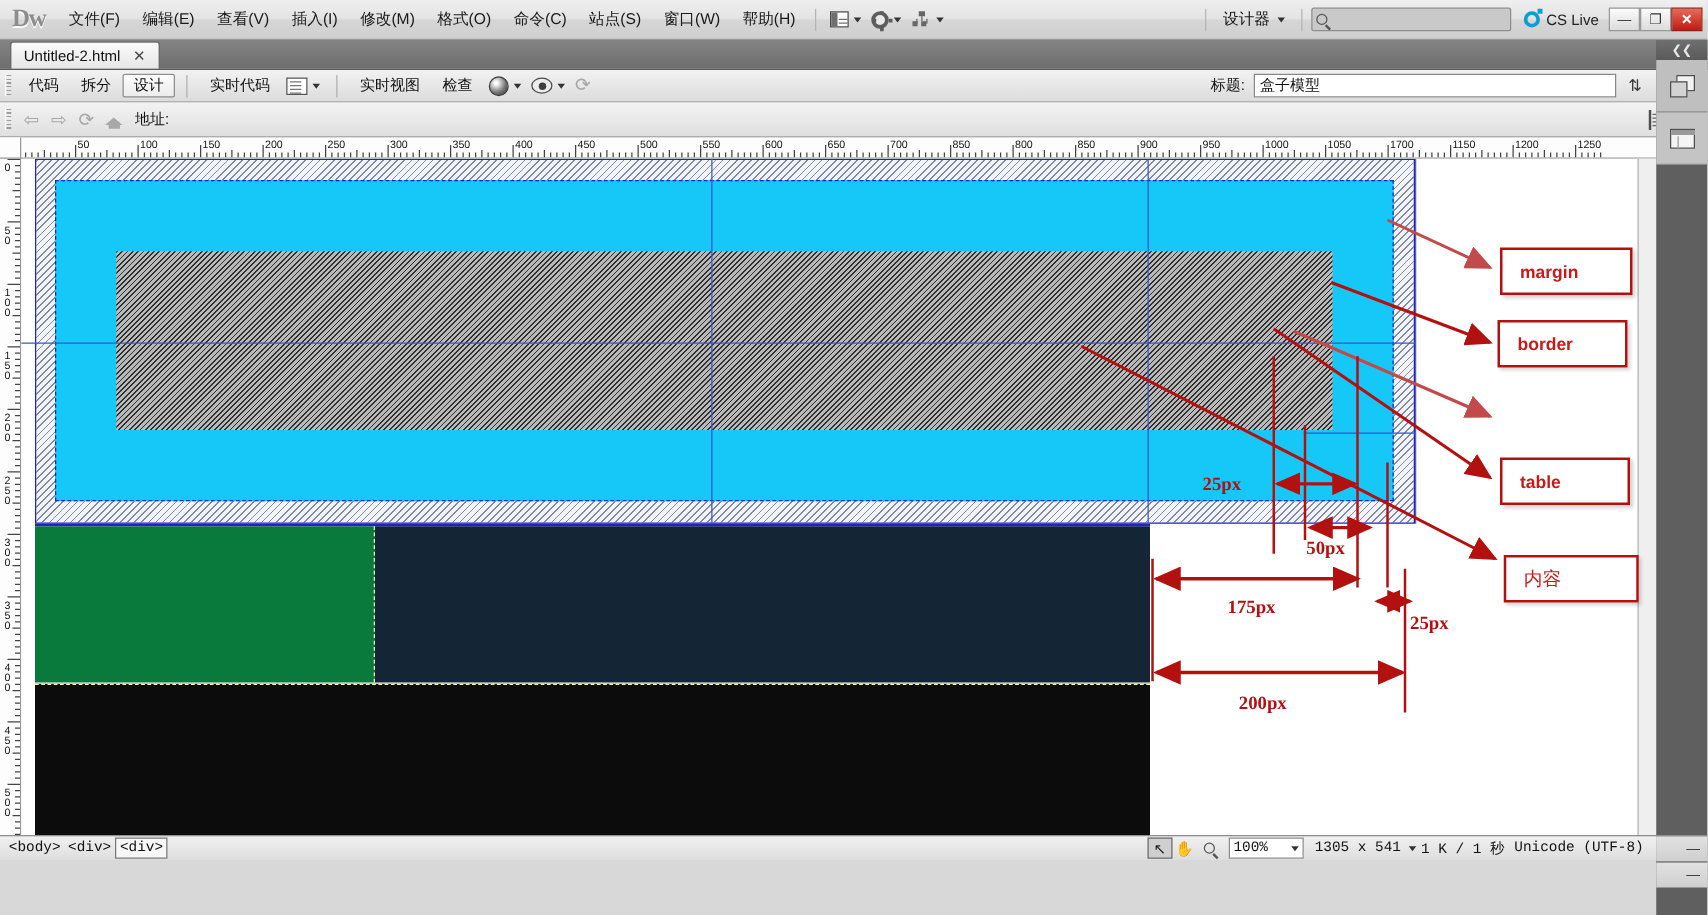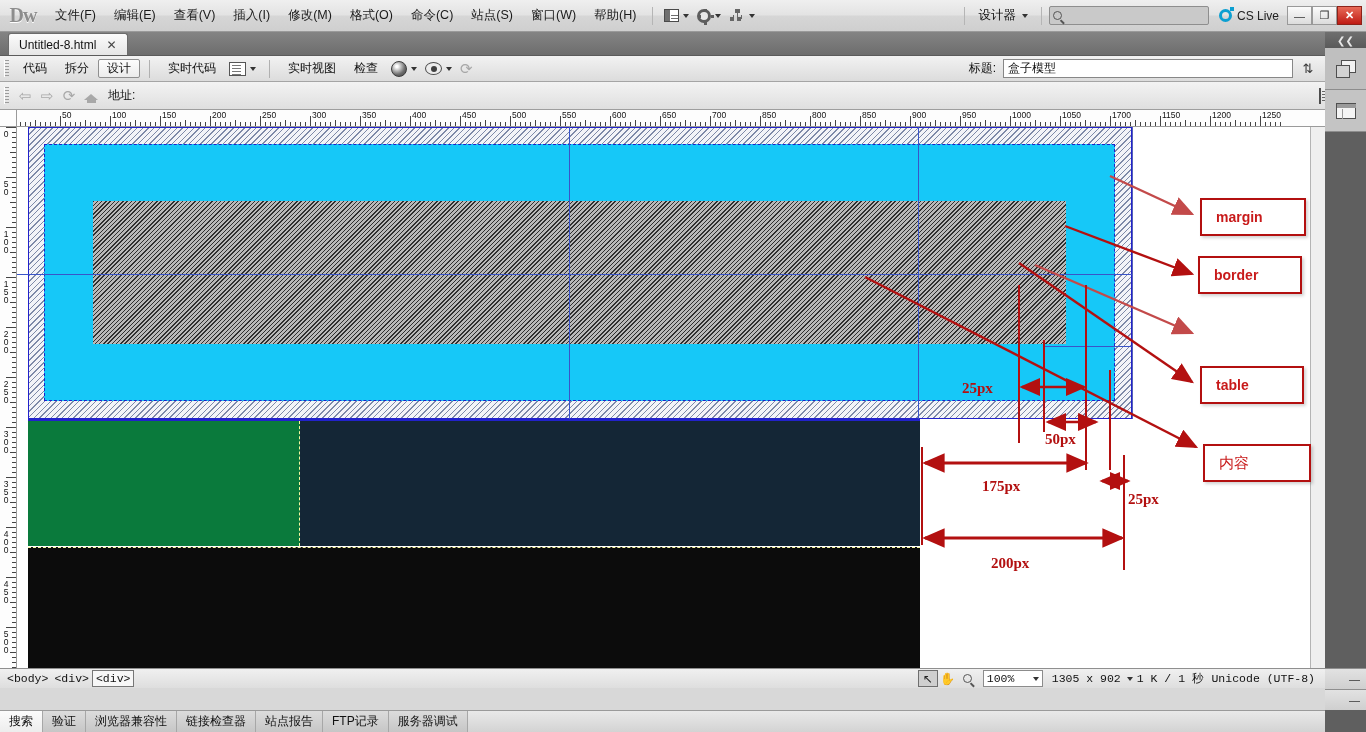--- a/index.html
+++ b/index.html
@@ -345,21 +345,21 @@
       <div class="winbtns">
         <div class="winbtn">—</div>
         <div class="winbtn">❐</div>
         <div class="winbtn close">✕</div>
       </div>
     </div>
   </div>
 
   <div class="tabrow">
     <div class="doctab">
-      <span>Untitled-8.html</span>
+      <span>Untitled-2.html</span>
       <span class="tab-close">✕</span>
     </div>
   </div>
 
   <div class="viewbar">
     <div class="grip"></div>
     <div class="vgroup">
       <div class="vbtn">代码</div>
       <div class="vbtn">拆分</div>
       <div class="vbtn on">设计</div>
@@ -937,31 +937,22 @@
     <div class="statusright">
       <div class="st-ico sel">↖</div>
       <div class="st-ico">✋</div>
       <div class="st-ico">
         <span class="search-glyph"></span>
       </div>
       <div class="zoomsel">
         <span>100%</span>
         <span class="ar caret"></span>
       </div>
-      <div class="st-text">1305 x 902</div>
+      <div class="st-text">1305 x 541</div>
       <span class="caret"></span>
       <div class="st-text">1 K / 1 秒</div>
       <div class="st-text">Unicode (UTF-8)</div>
     </div>
   </div>
 
 
-  <div class="resultsbar">
-    <div class="rtab active">搜索</div>
-    <div class="rtab">验证</div>
-    <div class="rtab">浏览器兼容性</div>
-    <div class="rtab">链接检查器</div>
-    <div class="rtab">站点报告</div>
-    <div class="rtab">FTP记录</div>
-    <div class="rtab">服务器调试</div>
-  </div>
 
 </div>
 
 </body></html>

